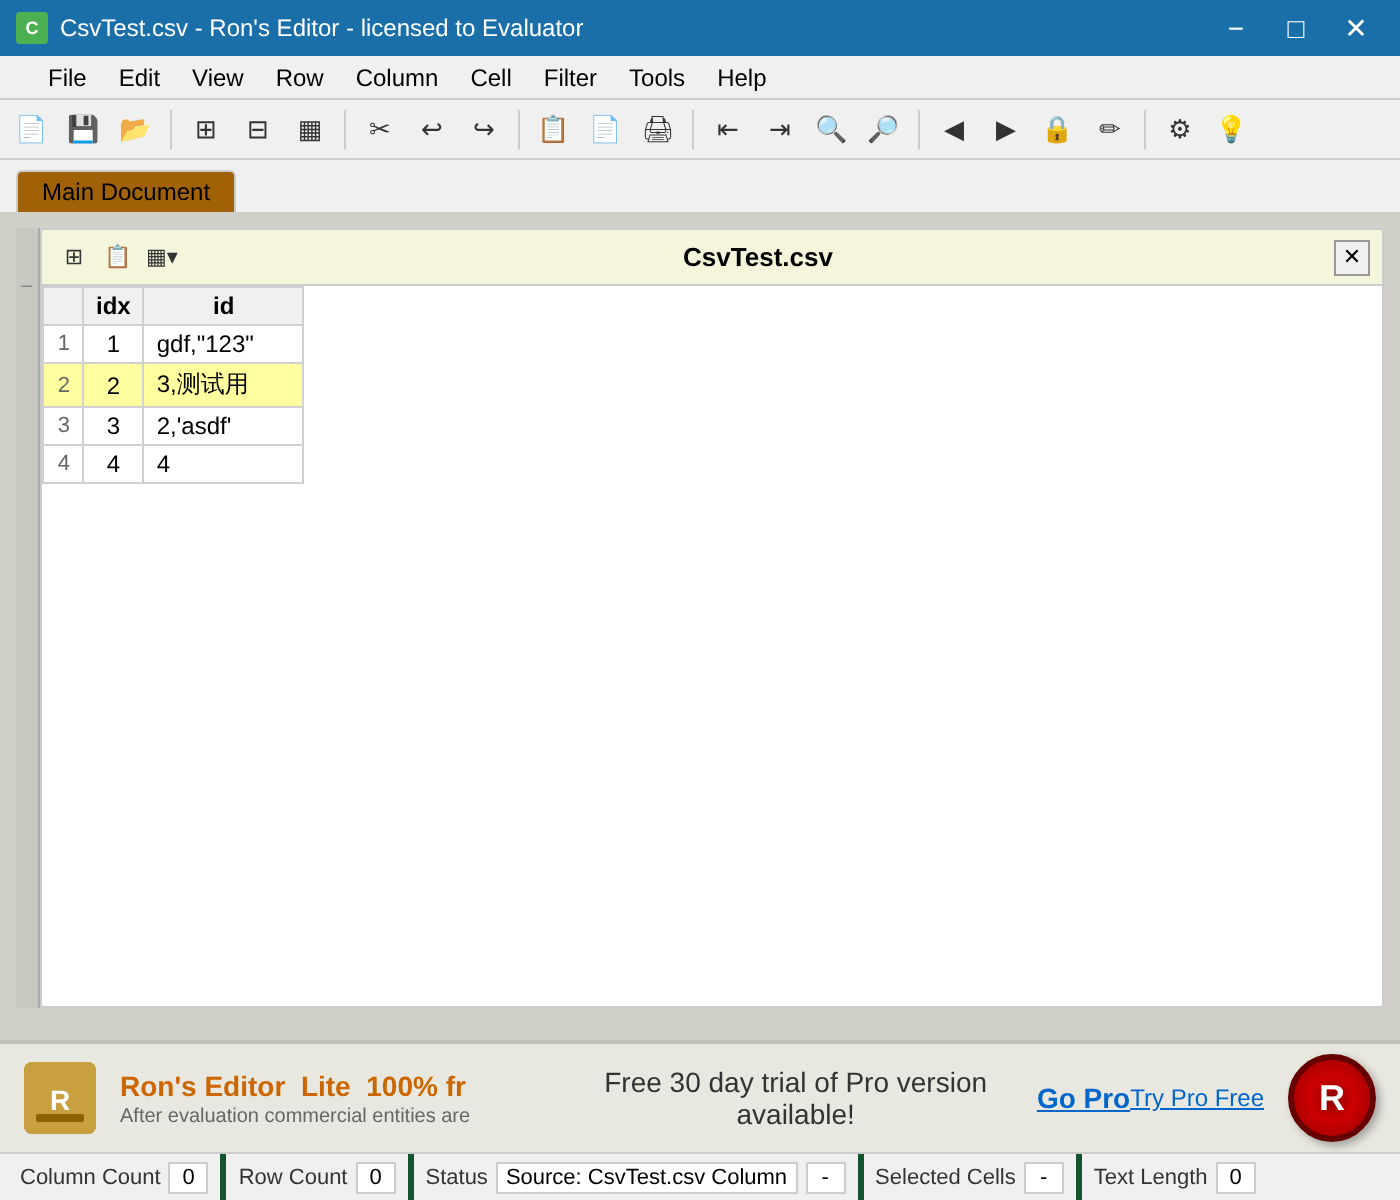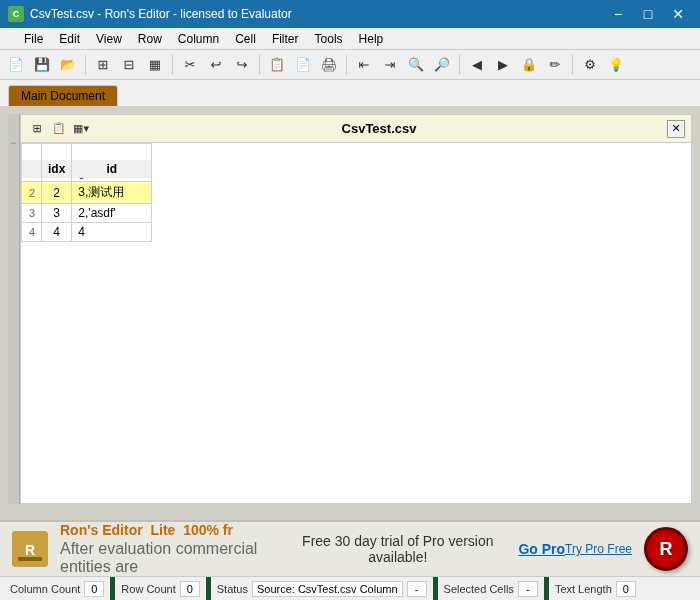--- a/index.html
+++ b/index.html
@@ -152,21 +152,21 @@
       border: 1px solid #d0d0d0;
       padding: 2px 6px;
       white-space: nowrap;
       min-width: 30px;
     }
     th {
       background: #f0f0f0;
       font-weight: bold;
       text-align: center;
       position: sticky;
-      top: 16px;
+      top: 0;
     }
     .row-num {
       background: #f0f0f0;
       color: #666;
       text-align: right;
       font-size: 11px;
       min-width: 20px;
     }
     .col-idx { min-width: 30px; text-align: center; }
     .col-id { min-width: 80px; }
@@ -209,21 +209,21 @@
       border-radius: 4px;
       display: flex; align-items: center; justify-content: center;
       font-size: 10px; font-weight: bold; color: white;
       flex-shrink: 0;
     }
     #promo-text {
       flex: 1;
     }
     #promo-name { font-size: 14px; font-weight: bold; color: #333; }
     #promo-name span { color: #cc6600; }
-    #promo-sub { font-size: 16px; color: #666; margin-top: 2px; }
+    #promo-sub { font-size: 10px; color: #666; margin-top: 2px; }
     #promo-center {
       font-size: 14px; color: #333; font-weight: normal;
       flex: 1; text-align: center;
     }
     #promo-gopro {
       display: flex; align-items: center;
     }
     #go-pro-link { color: #0066cc; font-weight: bold; font-size: 14px; text-decoration: underline; cursor: pointer; }
     #try-pro-link { color: #0066cc; font-size: 12px; text-decoration: underline; cursor: pointer; }
     #promo-logo {
@@ -245,21 +245,21 @@
       align-items: center;
       padding: 0 4px;
       gap: 0;
       font-size: 11px;
     }
     .status-segment {
       display: flex;
       align-items: center;
       gap: 4px;
       padding: 0 6px;
-      border-right: 5px solid #14532d;
+      border-right: 3px solid #14532d;
       height: 100%;
     }
     .status-segment:last-child { border-right: none; }
     .status-label { color: #333; }
     .status-value {
       background: white;
       border: 1px solid #ccc;
       padding: 1px 4px;
       min-width: 20px;
       text-align: center;

